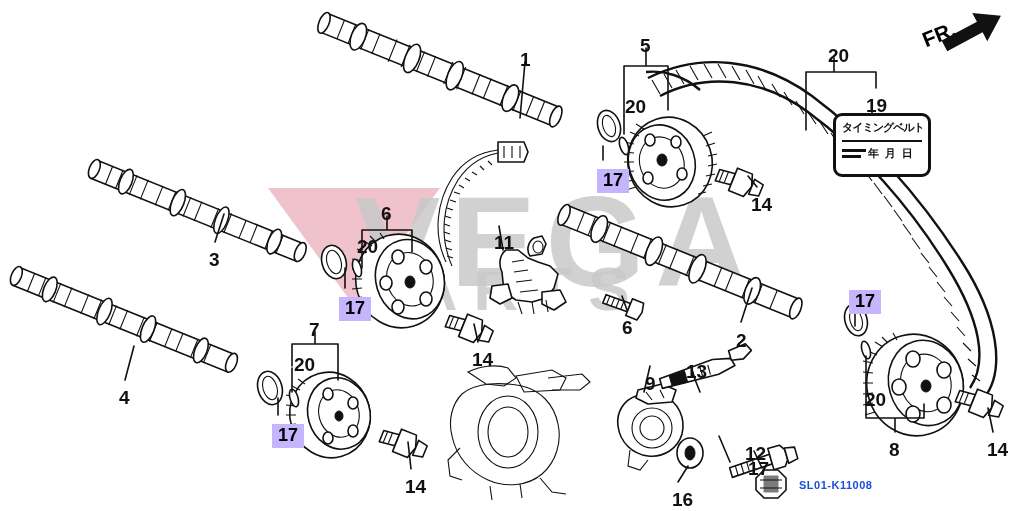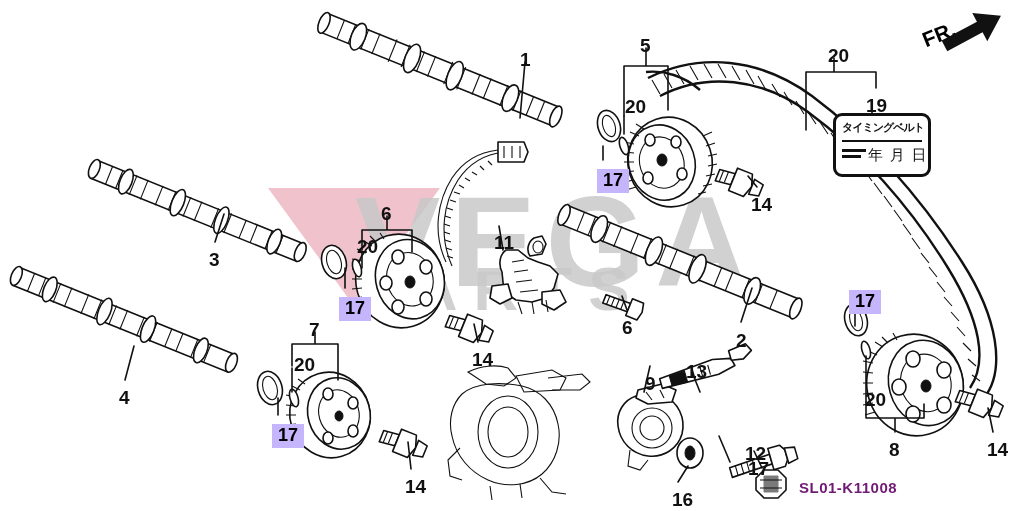--- a/index.html
+++ b/index.html
@@ -64,32 +64,32 @@
   }
   .label19 .jp{
     position:absolute;left:6px;top:4px;right:5px;height:16px;
     font-size:11px;font-weight:bold;color:#111;
     font-family:"DejaVu Sans", sans-serif;
     white-space:nowrap;overflow:hidden;letter-spacing:-1px;
   }
   .label19 .rule{position:absolute;left:6px;right:6px;height:2px;background:#111;}
   .label19 .jp2{
     position:absolute;left:32px;top:30px;right:4px;height:18px;
-    font-size:15px;font-weight:normal;color:#111;
+    font-size:11px;font-weight:bold;color:#111;
     font-family:"DejaVu Sans", sans-serif;
     white-space:nowrap;overflow:hidden;letter-spacing:1px;
   }
   .label19 .bars{position:absolute;left:6px;top:33px;width:24px;}
   .label19 .bars i{display:block;height:3px;background:#111;margin-bottom:3px;}
   .label19 .bars i:nth-child(2){width:80%;}
 
   
   .partno{
     position:absolute;left:799px;top:479px;
-    font-size:15px;font-weight:bold;color:#701a75;letter-spacing:.5px;
+    font-size:11px;font-weight:bold;color:#1d4ed8;letter-spacing:.5px;
     font-family:"Liberation Sans", sans-serif;
   }
 
   
   #art{position:absolute;left:0;top:0;width:1024px;height:511px;}
   .k{fill:none;stroke:#111;stroke-width:1.6;stroke-linecap:round;stroke-linejoin:round;}
   .kf{fill:#fff;stroke:#111;stroke-width:1.6;stroke-linejoin:round;}
   .kb{fill:#111;stroke:#111;stroke-width:1;}
   .kt{fill:none;stroke:#111;stroke-width:1.1;}
   .kt2{fill:none;stroke:#111;stroke-width:2.4;}

